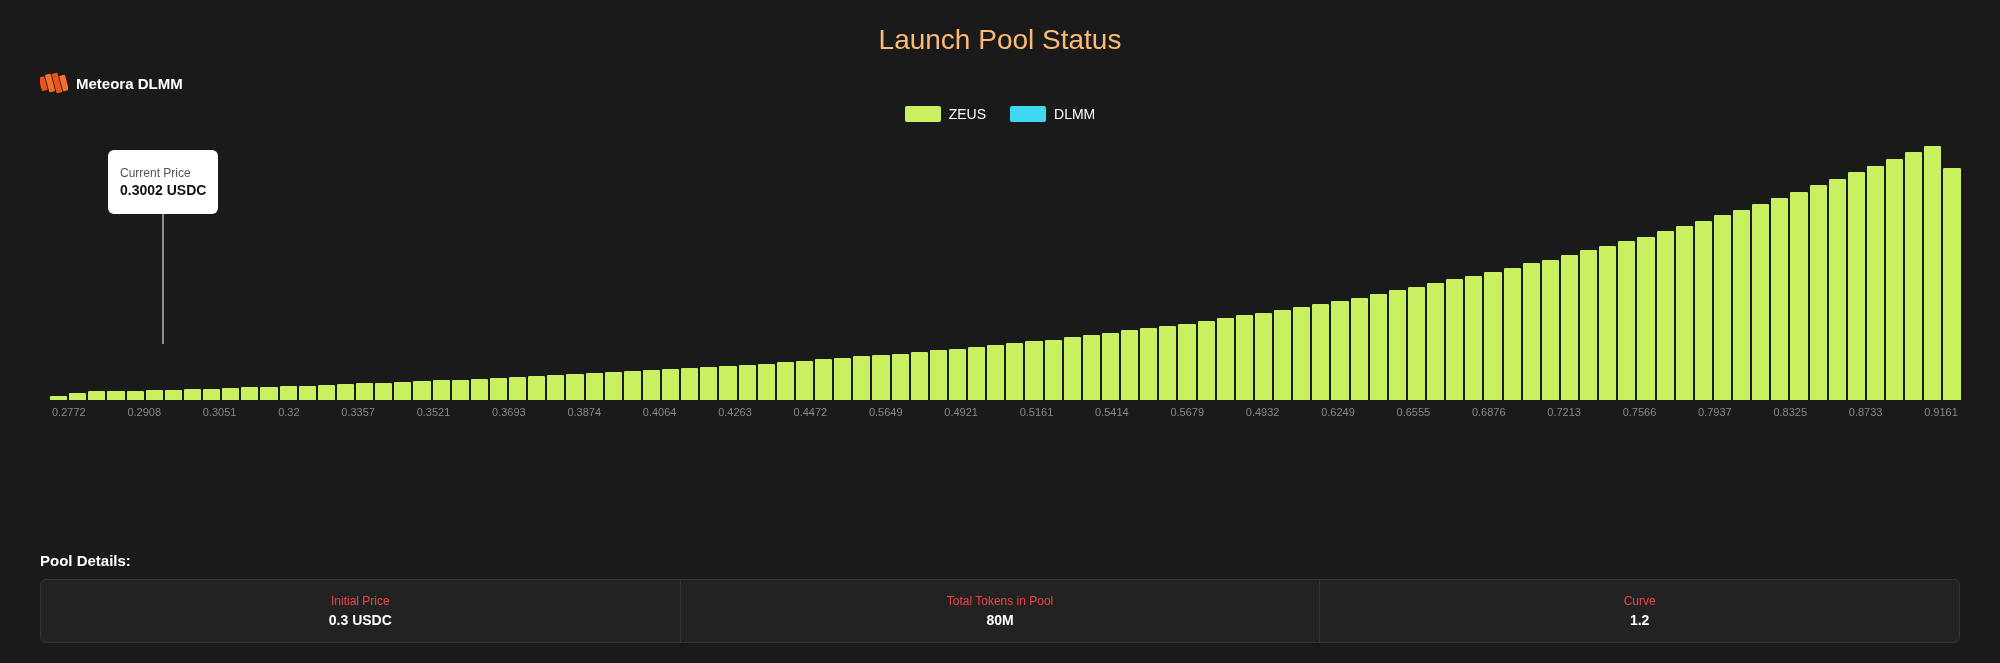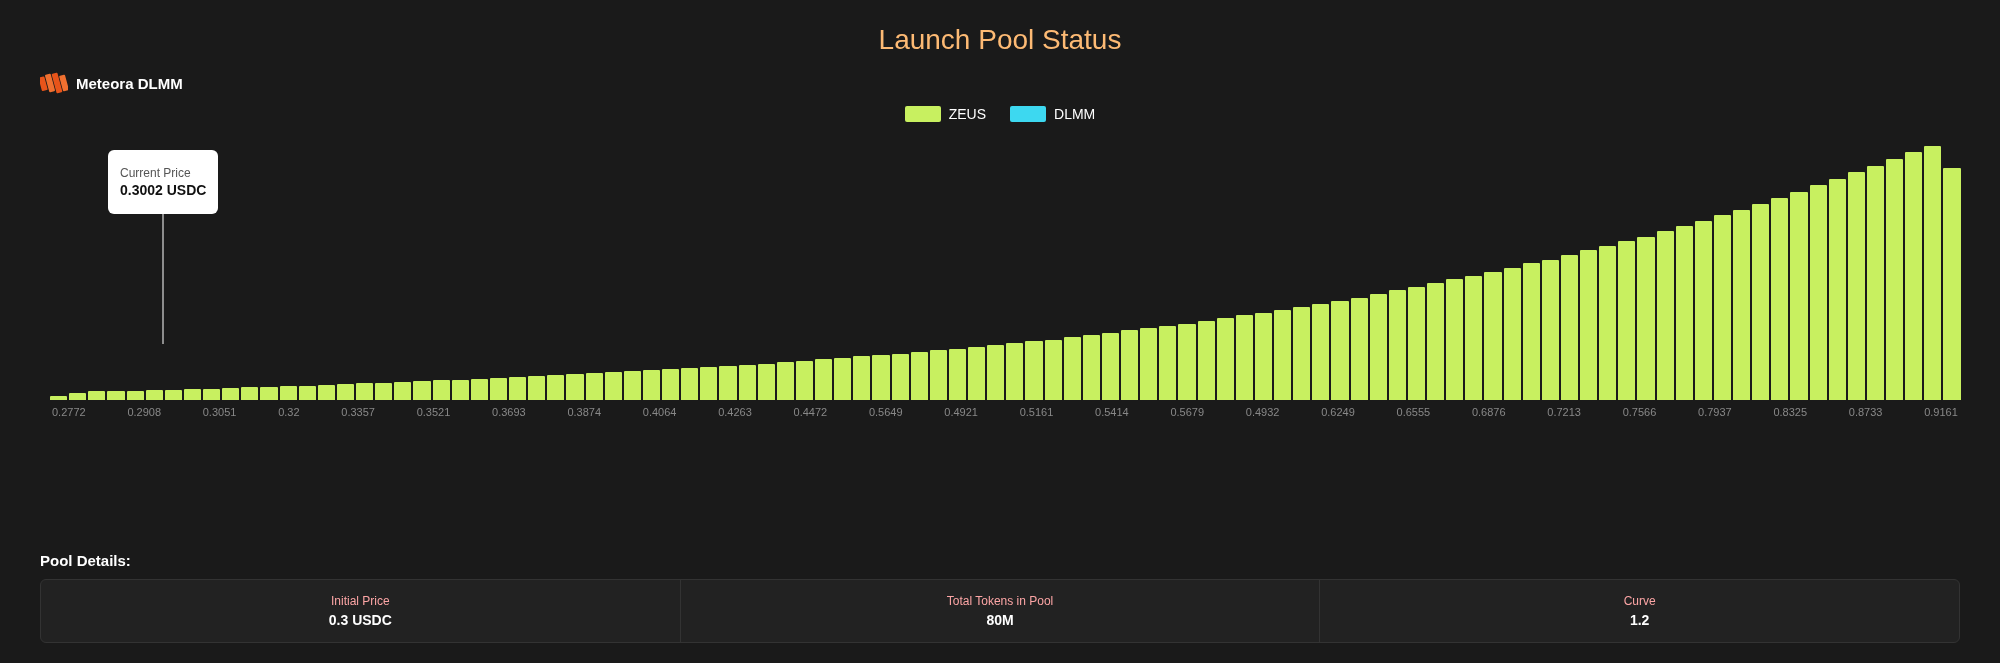--- a/index.html
+++ b/index.html
@@ -162,21 +162,21 @@
       padding: 14px 20px;
       border-right: 1px solid #333;
     }
 
     .pool-detail-cell:last-child {
       border-right: none;
     }
 
     .pool-detail-label {
       font-size: 12px;
-      color: #fca5a5;
+      color: #ef4444;
       margin-bottom: 4px;
     }
 
     .pool-detail-value {
       font-size: 14px;
       font-weight: 600;
       color: #fff;
       text-align: right;
     }
 

